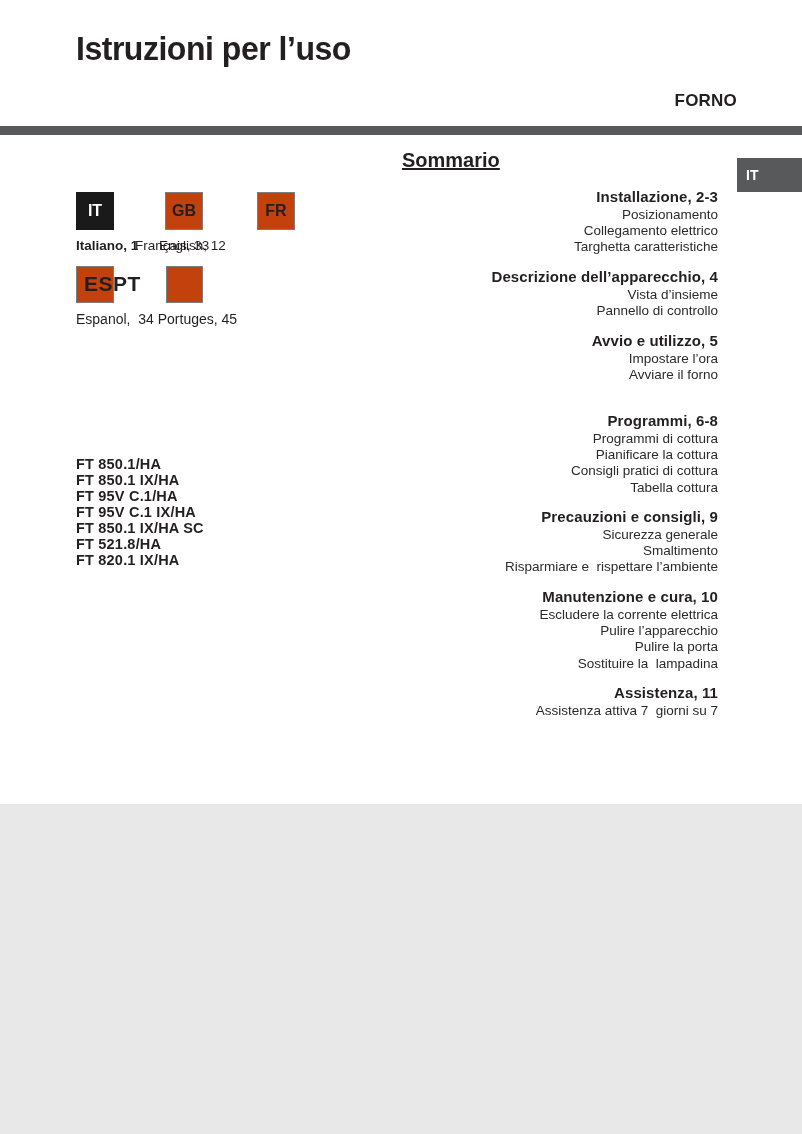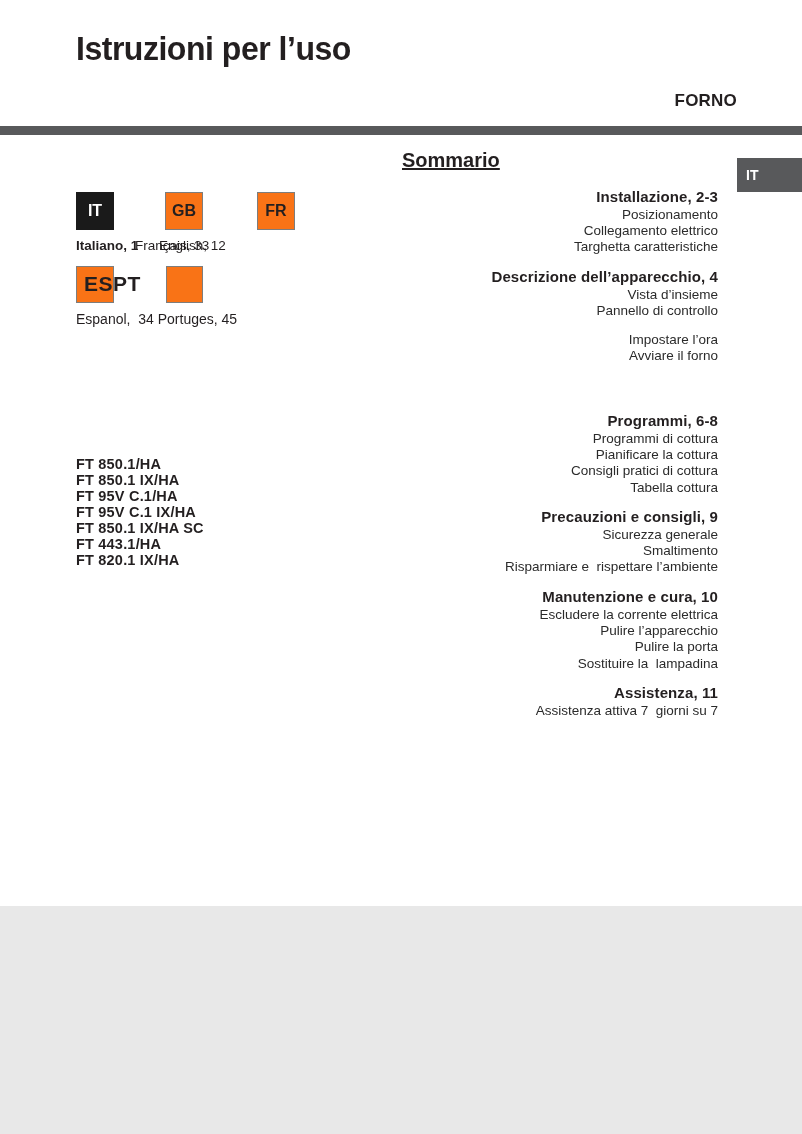--- a/index.html
+++ b/index.html
@@ -1,32 +1,32 @@
 <!DOCTYPE html>
 <html><head>
 <meta charset="utf-8">
 <style>
   html,body { margin:0; padding:0; background:#e8e8e8; }
   .page {
-    position:relative; width:802px; height:906px; margin:0 auto;
+    position:relative; width:802px; height:804px; margin:0 auto;
     background:#ffffff; overflow:hidden;
     font-family:"Liberation Sans", sans-serif; color:#231f20;
   }
   .abs { position:absolute; }
   .pre { white-space:pre; }
 
   
   .doc-title { left:76px; top:30px; font-size:33px; font-weight:bold; letter-spacing:-0.5px; transform:scaleX(0.97); transform-origin:left; }
   .forno { right:65px; top:91px; font-size:17px; font-weight:bold; letter-spacing:0.2px; }
   .bar-top { left:0; top:126px; width:802px; height:9px; background:#58595b; }
   .bar-bottom { left:0; top:1063px; width:802px; height:3px; background:#1b1b1b; }
 
   
   .lang-box { width:38px; height:38px; box-sizing:border-box; display:flex; align-items:center; justify-content:center; font-weight:bold; font-size:16px; }
-  .lang-box.outlined { border:1px solid #7d7d7d; background:#f97316; color:#231f20; }
+  .lang-box.outlined { border:1px solid #7d7d7d; background:#c2410c; color:#231f20; }
   .lang-box.filled { background:#1a1a1a; color:#ffffff; }
   .box-it { left:76px; top:192px; }
   .box-gb { left:165px; top:192px; }
   .box-fr { left:257px; top:192px; }
   .lang-line { top:238px; font-size:13.5px; }
   .lbl-italiano { left:76px; font-weight:bold; }
   .lbl-francais { left:135px; }
   .lbl-english  { left:159px; }
   .box-es { left:76px; top:266px; width:38px; height:37px; }
   .box-pt { left:166px; top:266px; width:37px; height:37px; }
@@ -78,40 +78,41 @@
   <div class="abs lang-box outlined box-pt"></div>
   <span class="abs espt">ESPT</span>
   <span class="abs lang-line2 pre">Espanol,  34 Portuges, 45</span>
 
   <div class="abs models">
     <div>FT 850.1/HA</div>
     <div>FT 850.1 IX/HA</div>
     <div>FT 95V C.1/HA</div>
     <div>FT 95V C.1 IX/HA</div>
     <div>FT 850.1 IX/HA SC</div>
-    <div>FT 443.1/HA</div>
+    <div>FT 521.8/HA</div>
     <div>FT 820.1 IX/HA</div>
   </div>
 
   <div class="abs toc-title">Sommario</div>
 
   <div class="abs toc-section sec-0">
     <div class="toc-heading">Installazione, 2-3</div>
     <div class="toc-item pre">Posizionamento</div>
     <div class="toc-item pre">Collegamento elettrico</div>
     <div class="toc-item pre">Targhetta caratteristiche</div>
   </div>
 
   <div class="abs toc-section sec-1">
     <div class="toc-heading">Descrizione dell’apparecchio, 4</div>
     <div class="toc-item pre">Vista d’insieme</div>
     <div class="toc-item pre">Pannello di controllo</div>
   </div>
 
   <div class="abs toc-section sec-2">
+    <div class="toc-heading">Avvio e utilizzo, 5</div>
     <div class="toc-item pre">Impostare l’ora</div>
     <div class="toc-item pre">Avviare il forno</div>
   </div>
 
   <div class="abs toc-section sec-3">
     <div class="toc-heading">Programmi, 6-8</div>
     <div class="toc-item pre">Programmi di cottura</div>
     <div class="toc-item pre">Pianificare la cottura</div>
     <div class="toc-item pre">Consigli pratici di cottura</div>
     <div class="toc-item pre">Tabella cottura</div>

